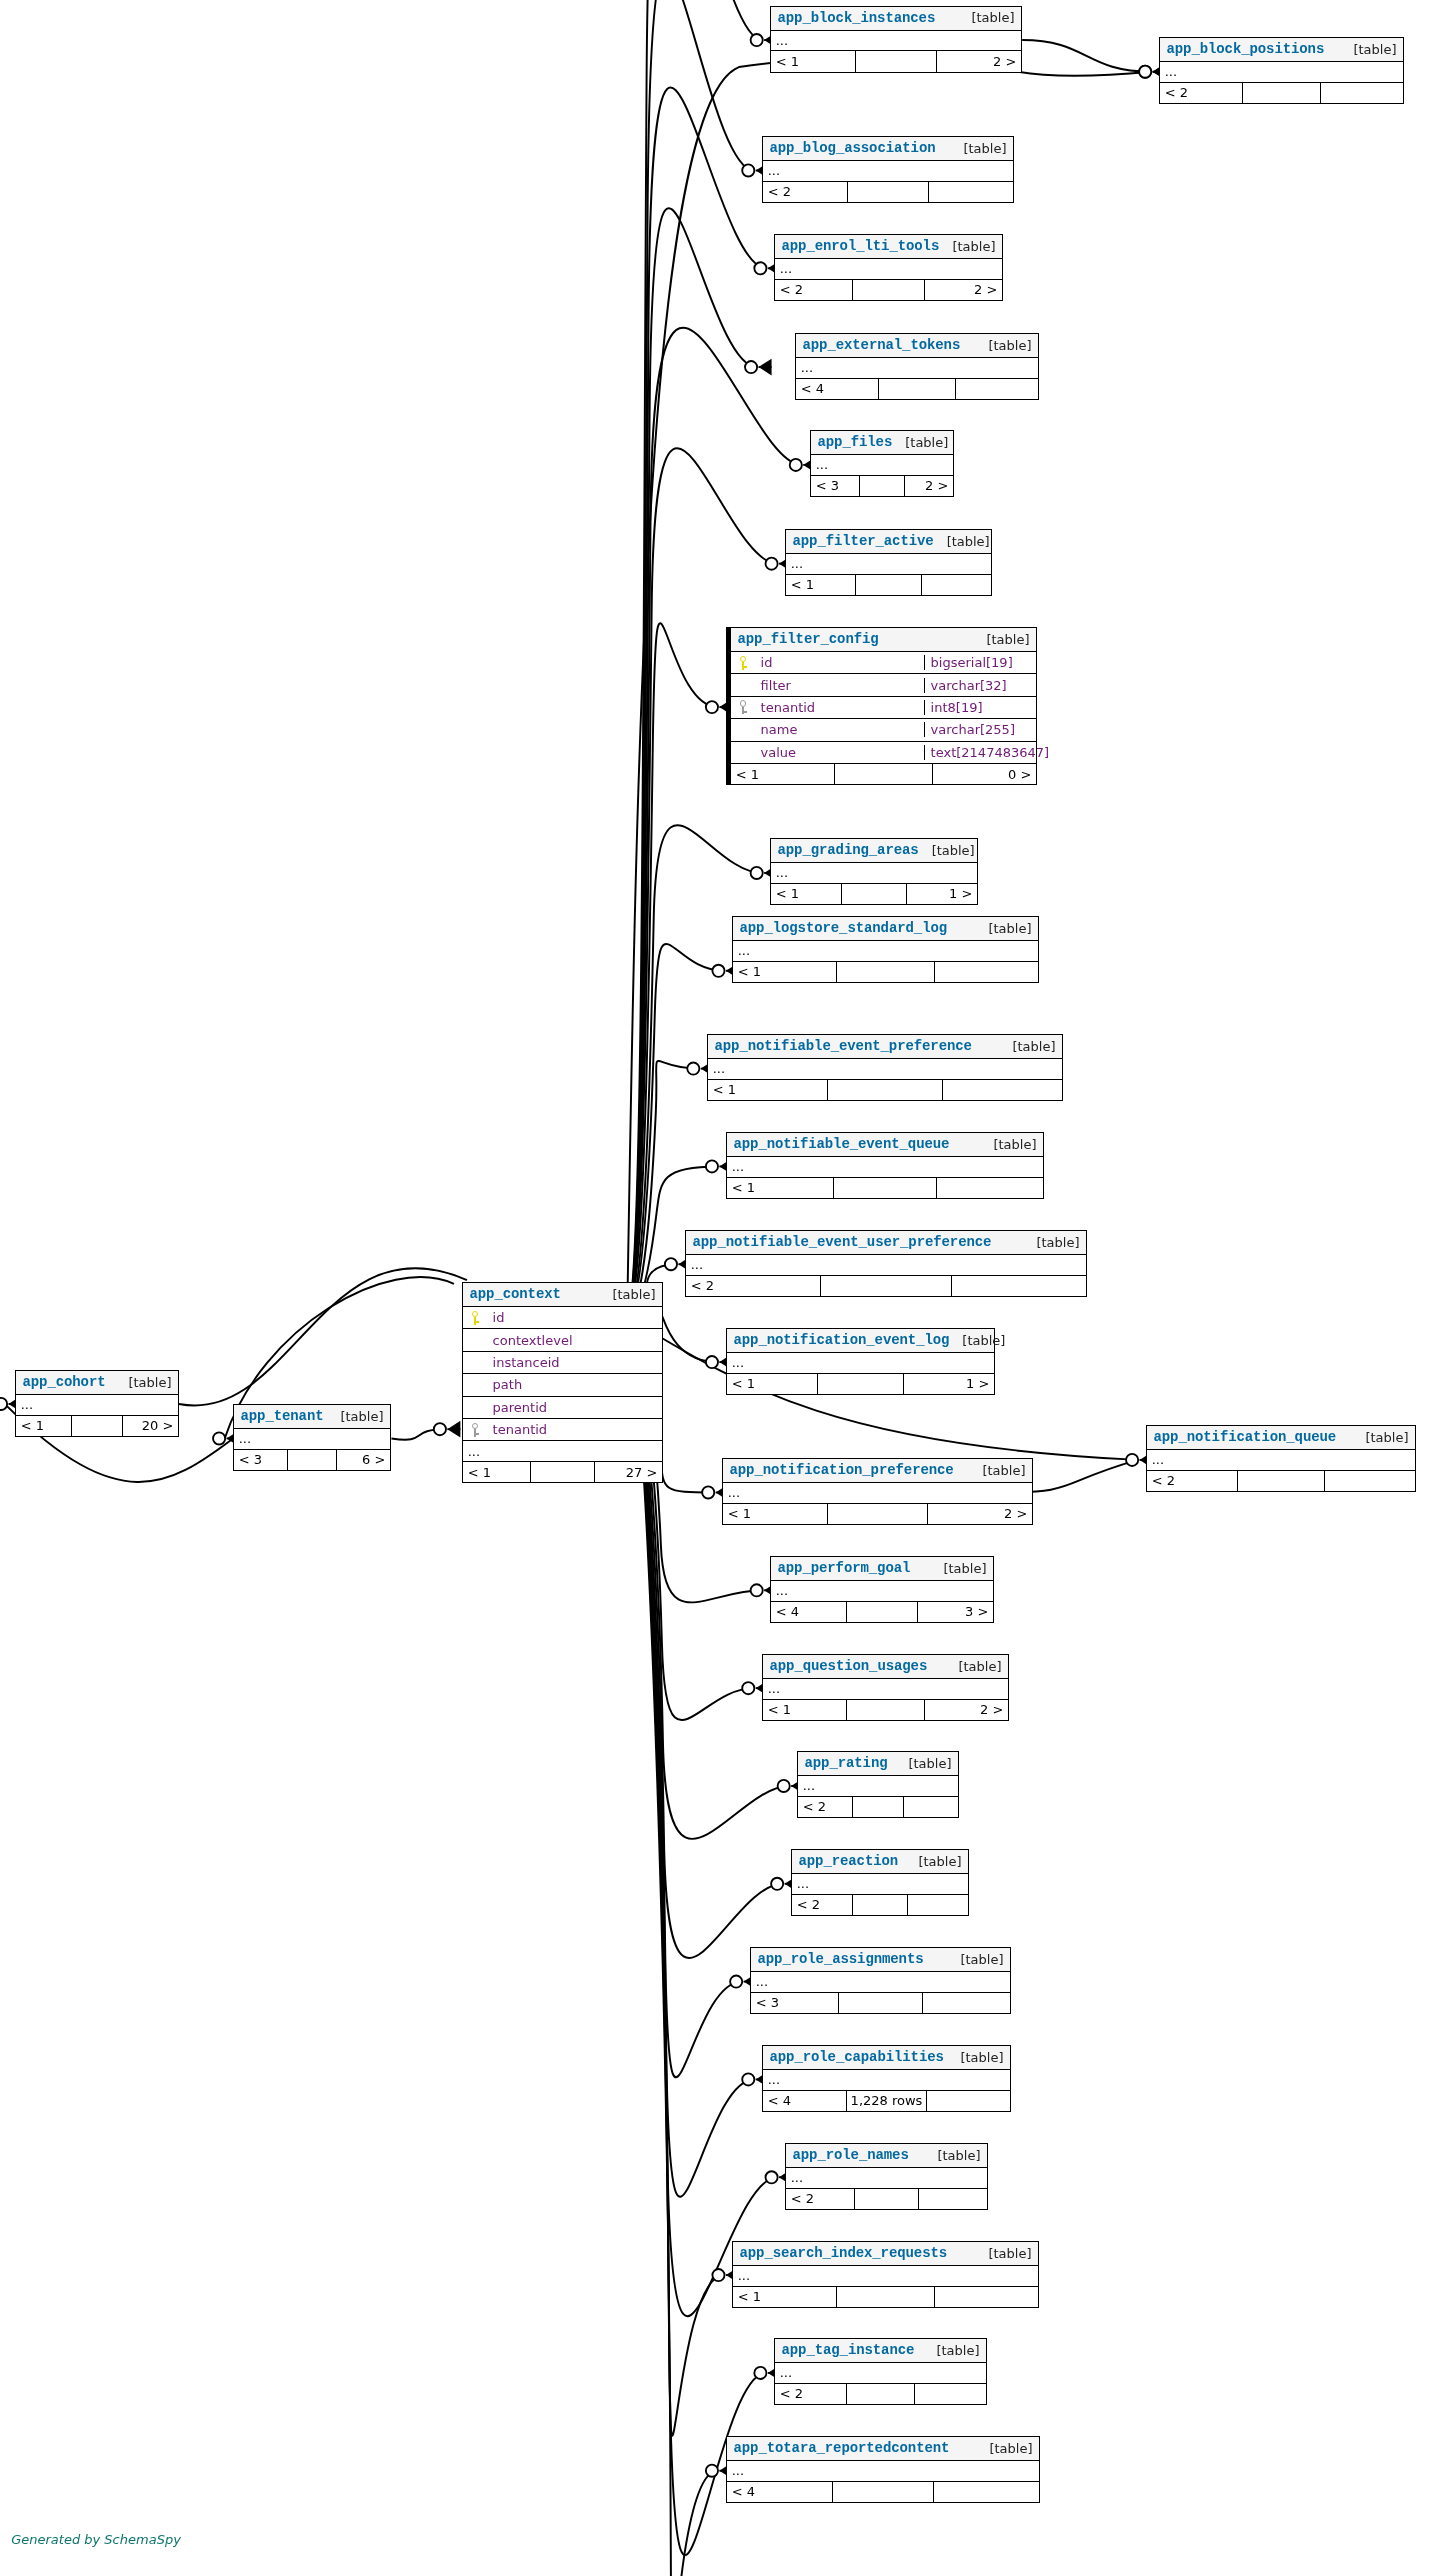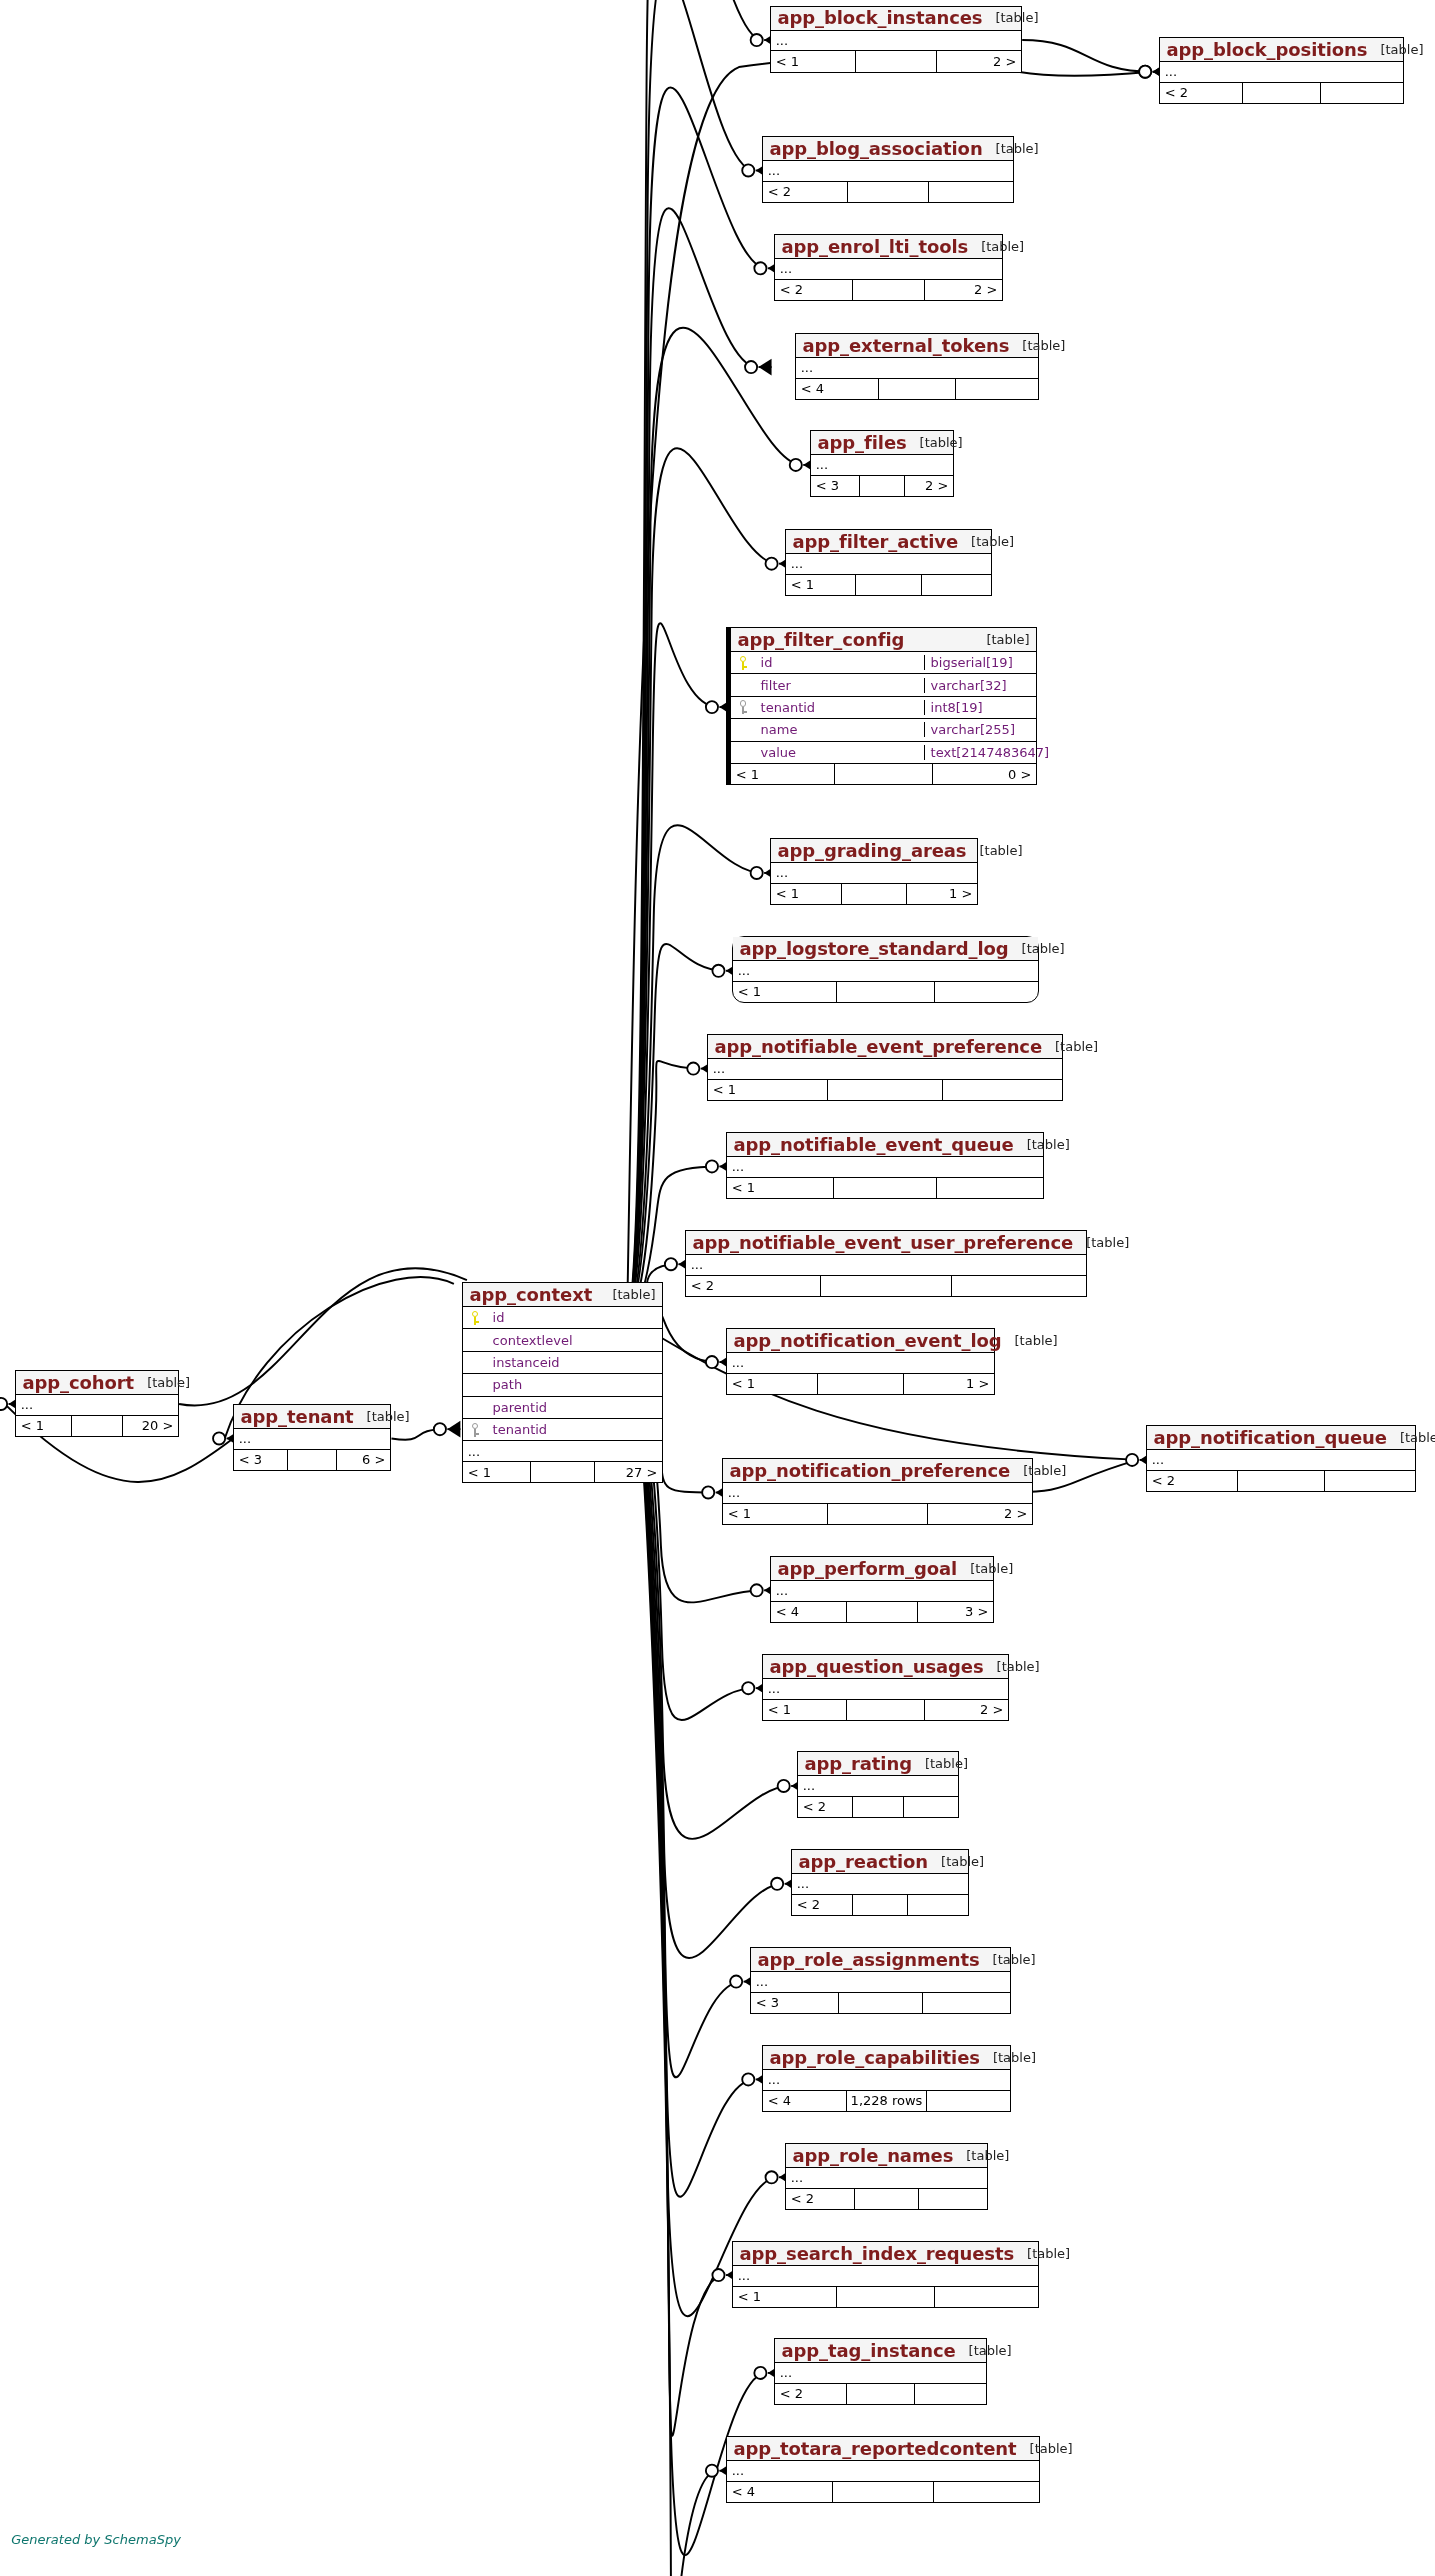--- a/index.html
+++ b/index.html
@@ -21,21 +21,21 @@
   }
   .tbl.thickleft{border-left:5.6px solid #000;}
   .thead{
     display:flex;align-items:center;justify-content:space-between;
     background:#f5f5f5;
     border-bottom:1.9px solid #000;
     padding:2.8px 6.5px 3.7px 6.5px;
     height:24px;box-sizing:border-box;
     white-space:nowrap;
   }
-  .tname{font-weight:bold;font-size:18px;color:#7f1d1d;letter-spacing:-0.1px;}
+  .tname{font-weight:bold;font-size:14px;color:#0369a1;letter-spacing:-0.1px;font-family:Liberation Mono, monospace;}
   .ttype{font-size:13px;color:#222;padding-left:13px;}
 
   
   .col{
     display:flex;align-items:center;
     height:22.4px;box-sizing:border-box;
     border-bottom:0.9px solid #000;
     font-size:13px;color:#701a75;white-space:nowrap;
   }
   .col:last-of-type{border-bottom:0.9px solid #000;}
@@ -286,21 +286,21 @@
         <span class="tname">app_grading_areas</span>
         <span class="ttype">[table]</span>
       </div>
       <div class="ellipsis-row">...</div>
       <div class="tfoot">
         <div class="fc left">&lt; 1</div>
         <div class="fc mid"></div>
         <div class="fc right">1 &gt;</div>
       </div>
     </div>
-    <div class="tbl" style="left: 732px; top: 936px; width: 307px; border-radius: 12px;">
+    <div class="tbl" style="left: 732px; top: 916px; width: 307px;">
       <div class="thead">
         <span class="tname">app_logstore_standard_log</span>
         <span class="ttype">[table]</span>
       </div>
       <div class="ellipsis-row">...</div>
       <div class="tfoot">
         <div class="fc left">&lt; 1</div>
         <div class="fc mid"></div>
         <div class="fc right"></div>
       </div>

